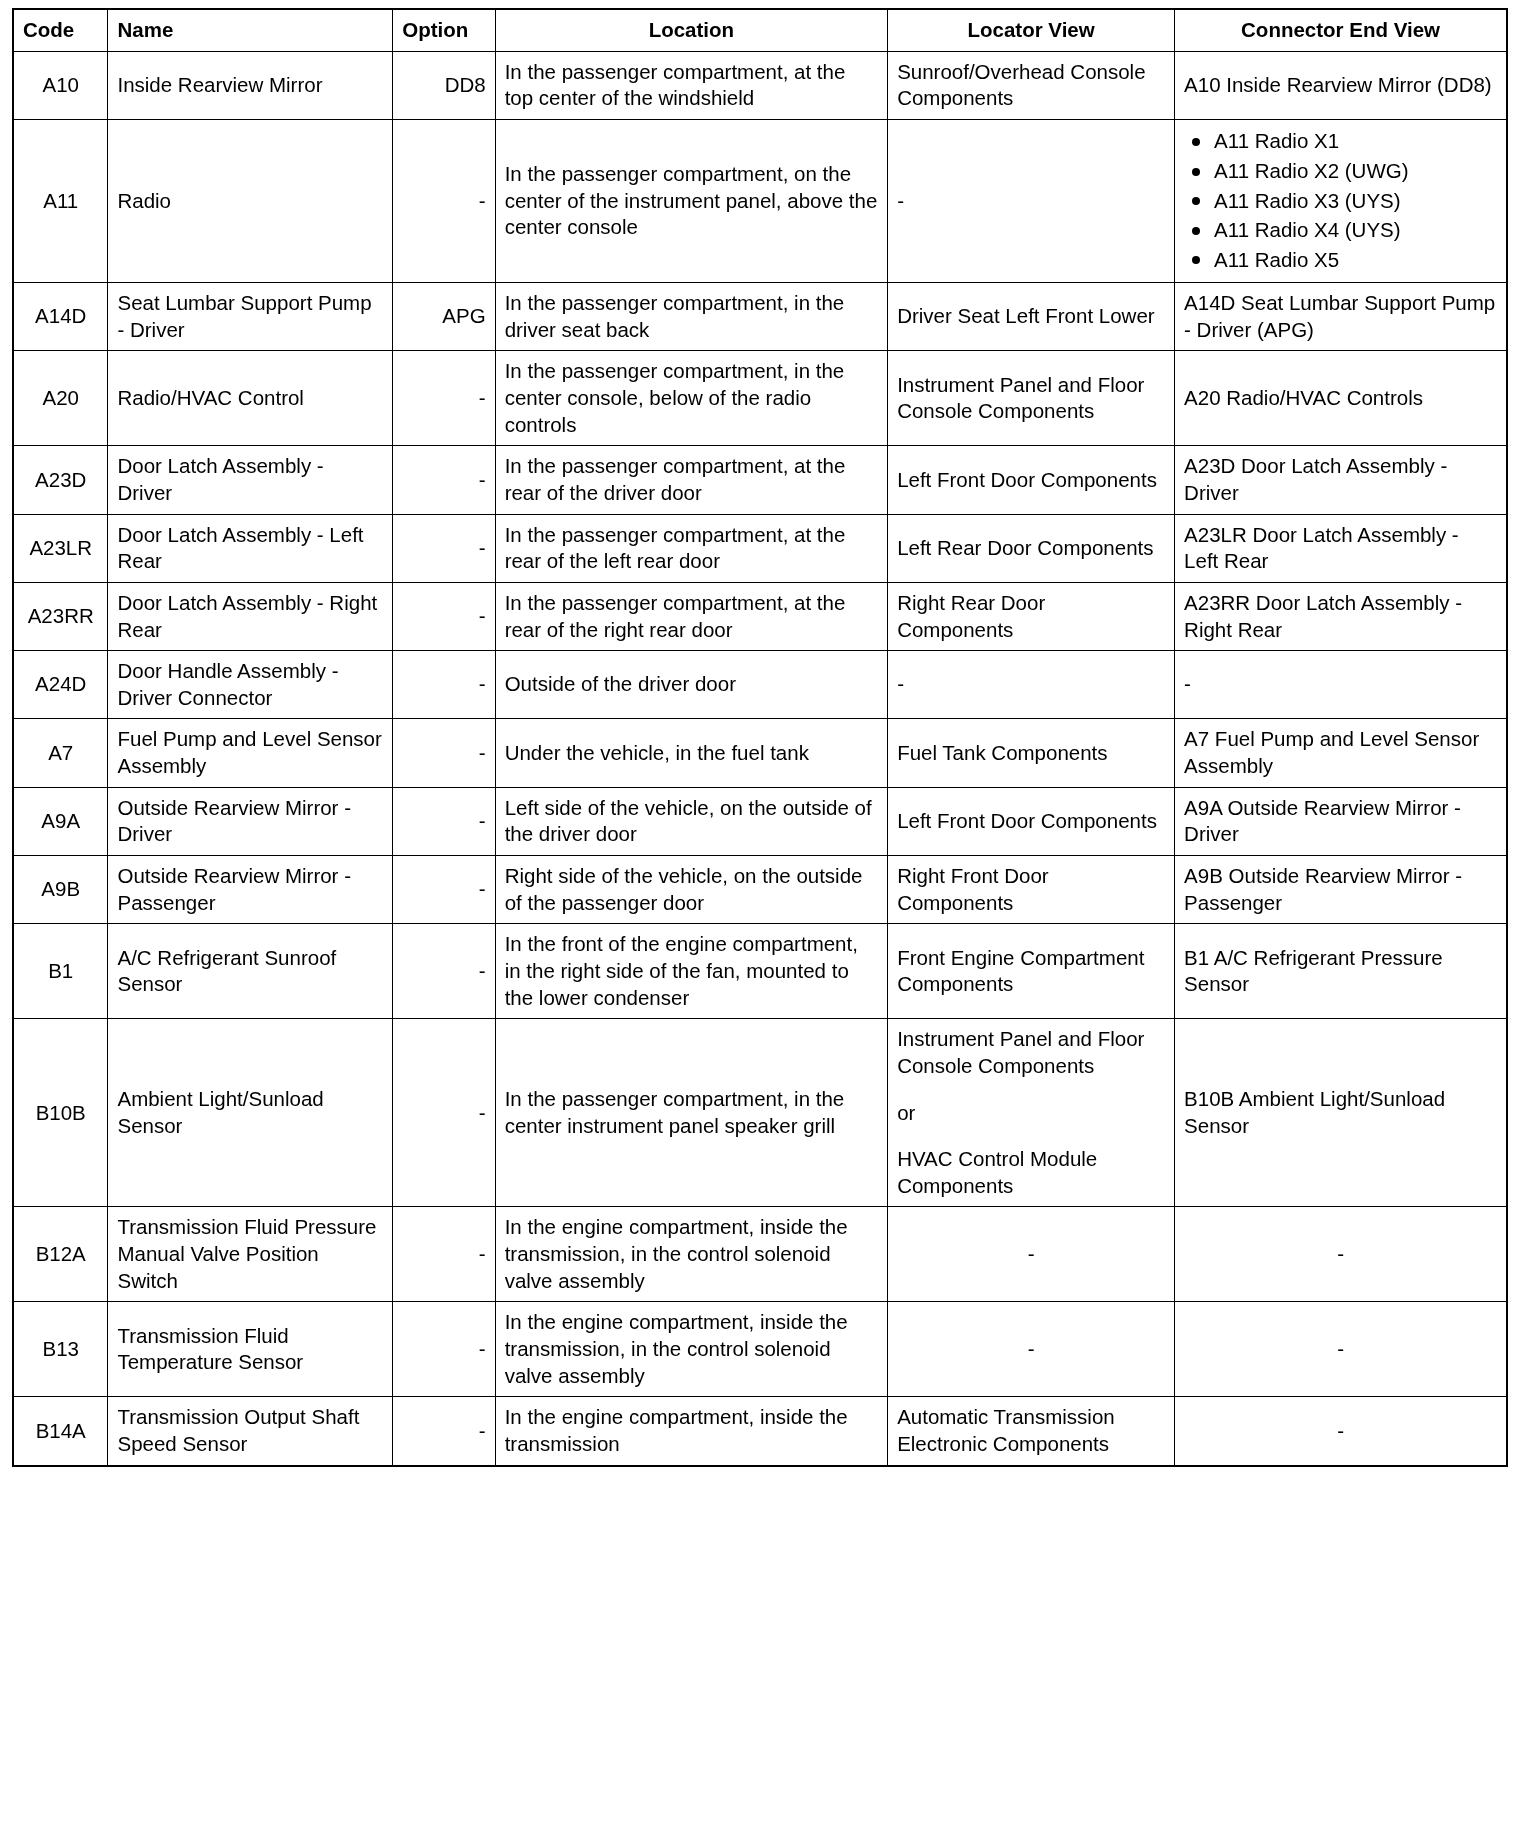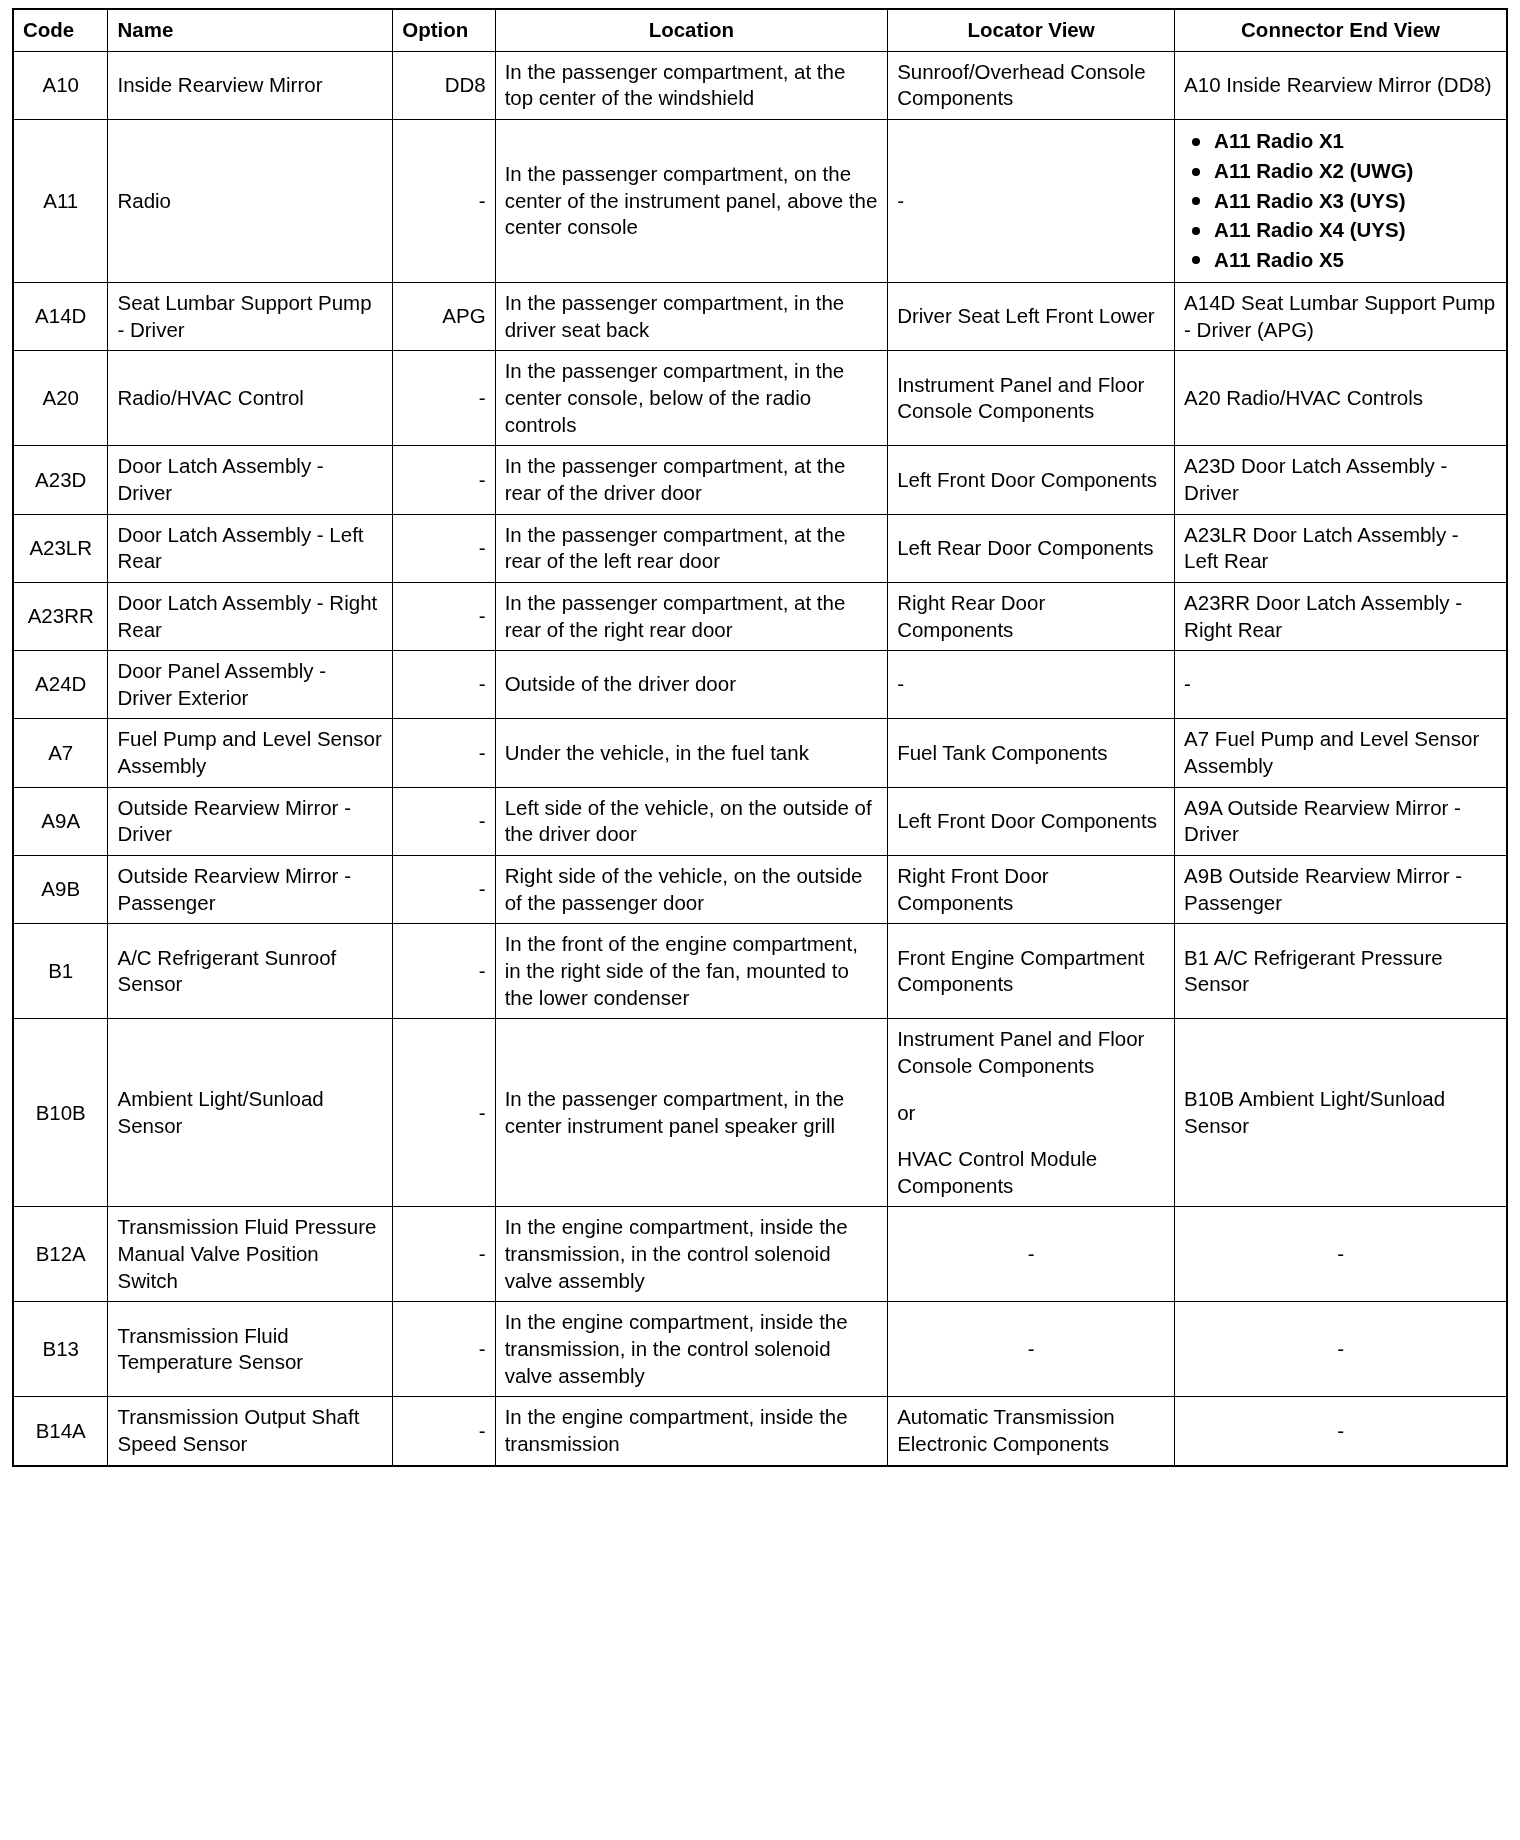--- a/index.html
+++ b/index.html
@@ -63,21 +63,20 @@
     text-align: right;
   }
   ul.conn-list {
     margin: 0;
     padding: 0 0 0 30px;
     list-style: none;
   }
   ul.conn-list li {
     position: relative;
     padding: 1.5px 0;
-    font-weight: bold;
   }
   ul.conn-list li::before {
     content: "";
     position: absolute;
     left: -22px;
     top: 11px;
     width: 8px;
     height: 8px;
     background: #000;
     border-radius: 50%;
@@ -173,21 +172,21 @@
         <tr>
           <td class="code">A23RR</td>
           <td class="name">Door Latch Assembly - Right Rear</td>
           <td class="option">-</td>
           <td class="location">In the passenger compartment, at the rear of the right rear door</td>
           <td class="locator">Right Rear Door Components</td>
           <td class="connector">A23RR Door Latch Assembly - Right Rear</td>
         </tr>
         <tr>
           <td class="code">A24D</td>
-          <td class="name">Door Panel Assembly - Driver Exterior</td>
+          <td class="name">Door Handle Assembly - Driver Connector</td>
           <td class="option">-</td>
           <td class="location">Outside of the driver door</td>
           <td class="locator">-</td>
           <td class="connector">-</td>
         </tr>
         <tr>
           <td class="code">A7</td>
           <td class="name">Fuel Pump and Level Sensor Assembly</td>
           <td class="option">-</td>
           <td class="location">Under the vehicle, in the fuel tank</td>

